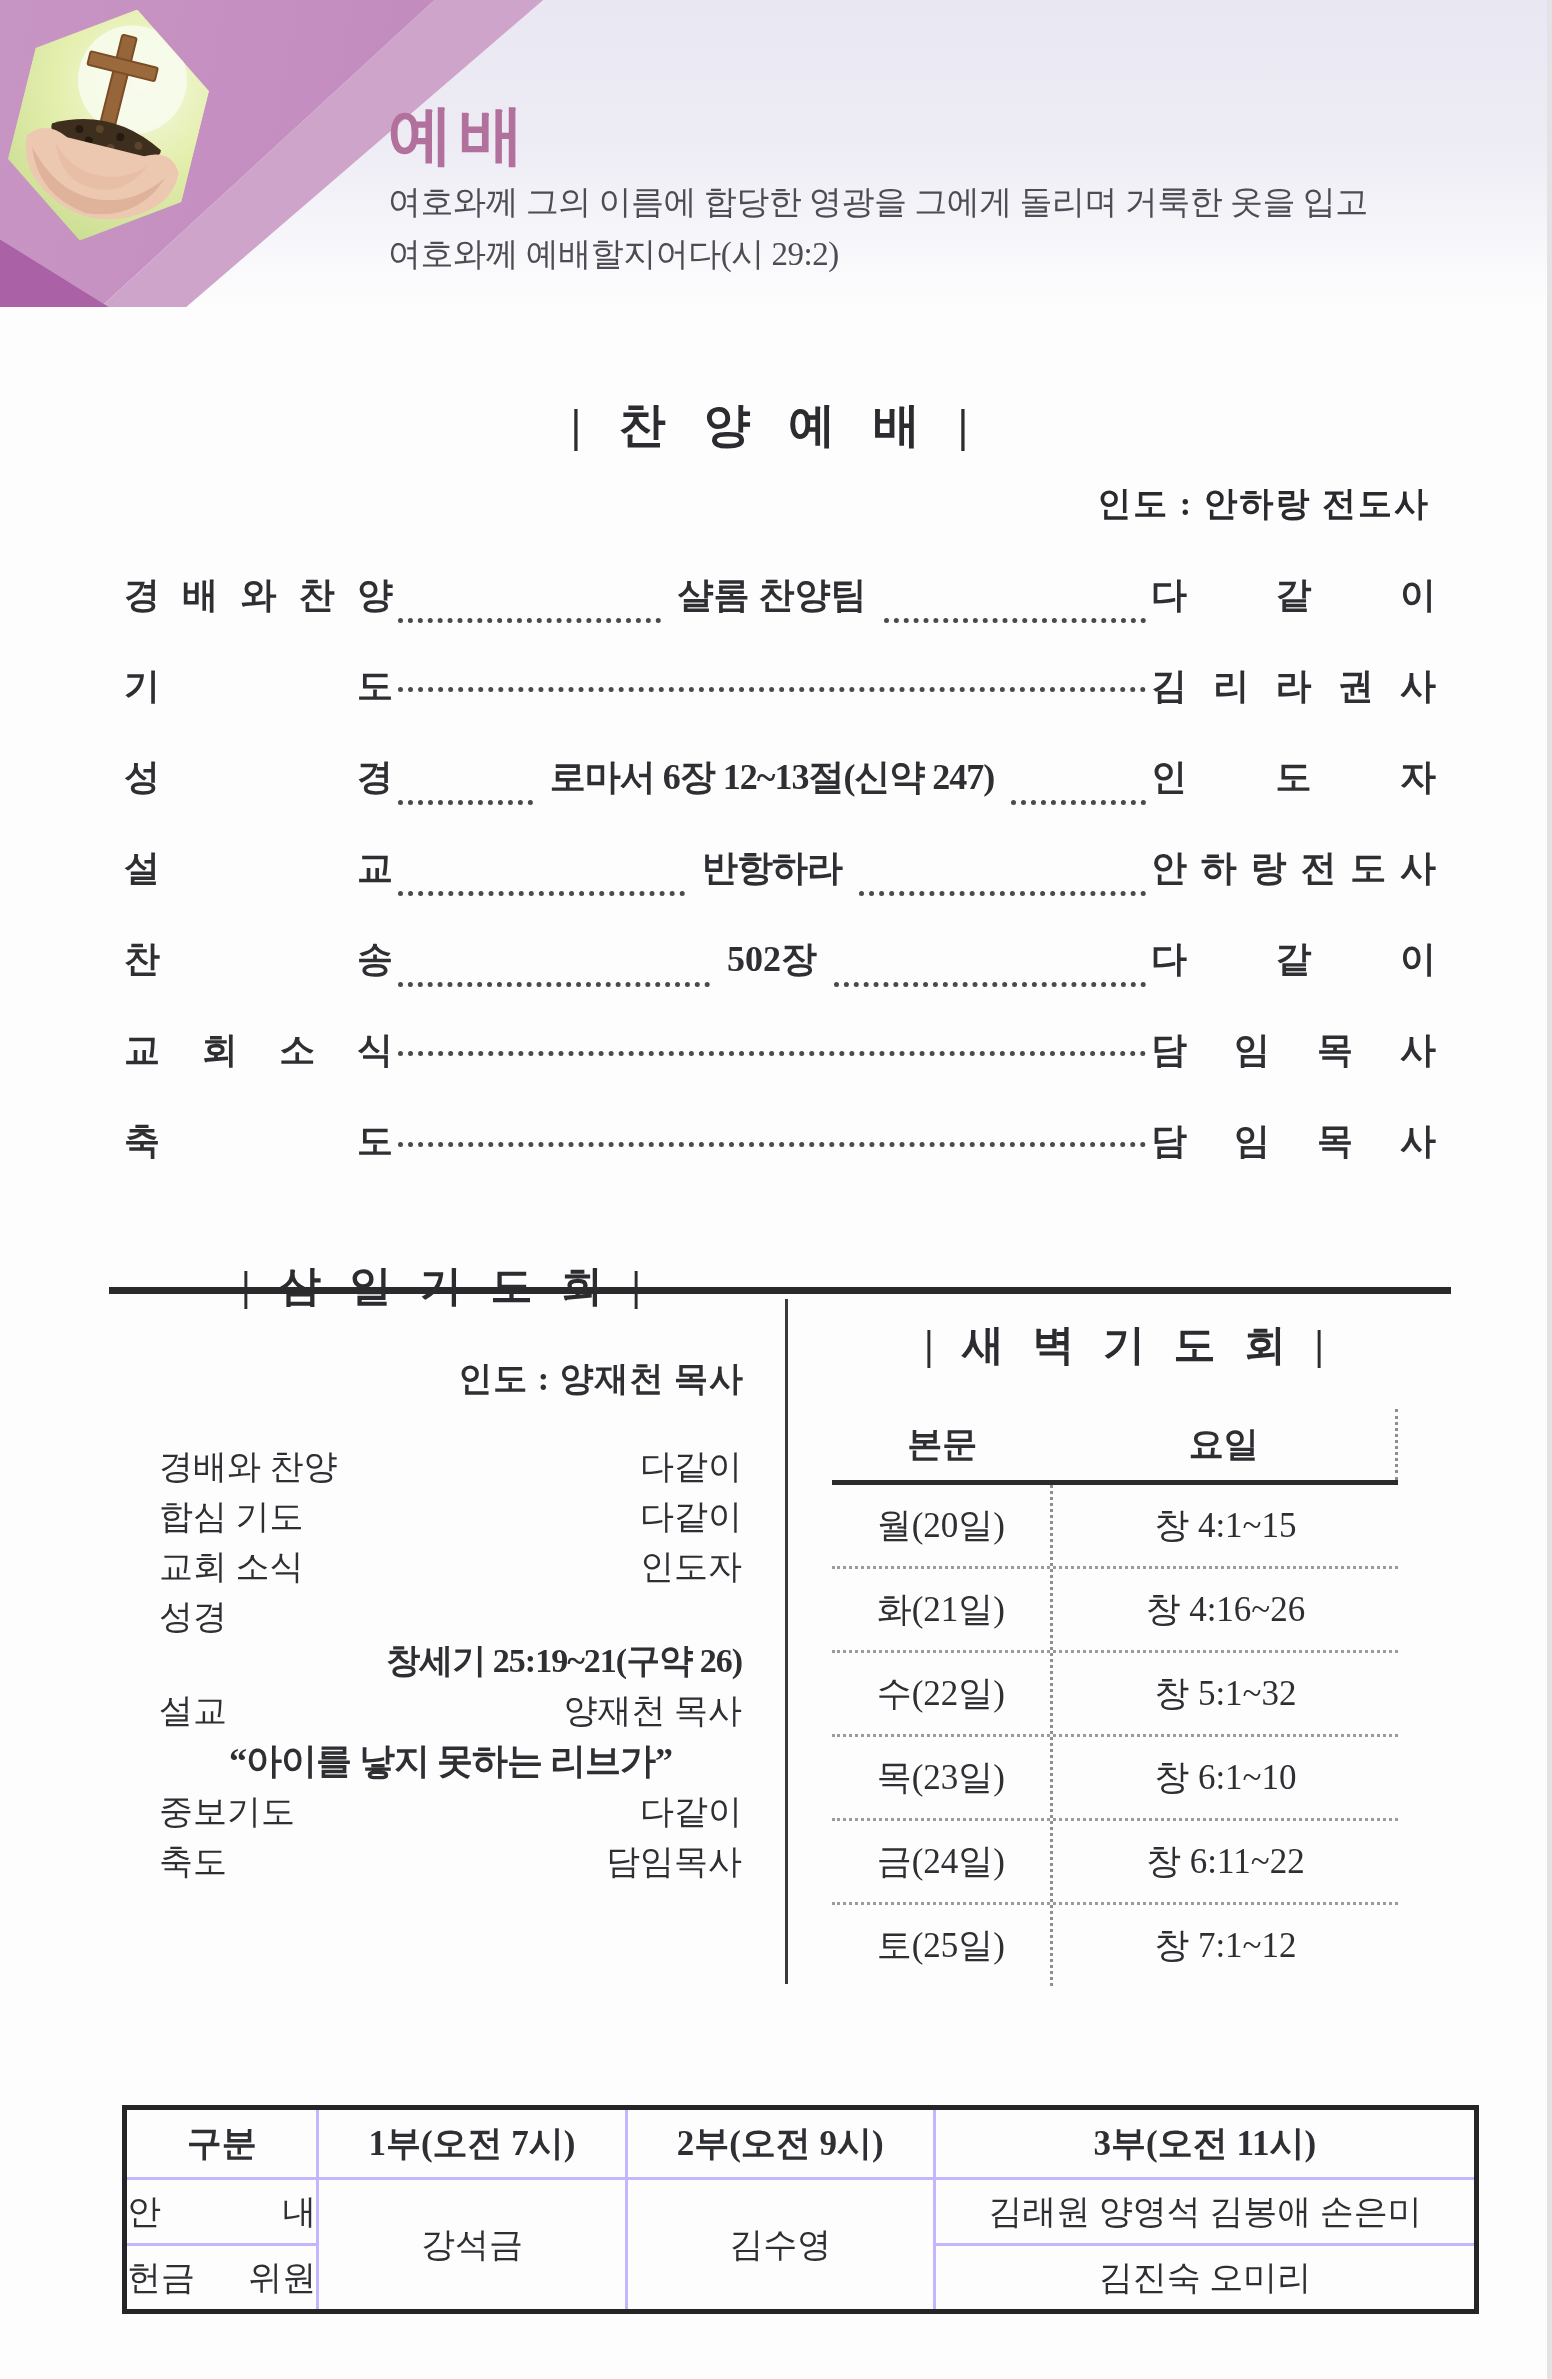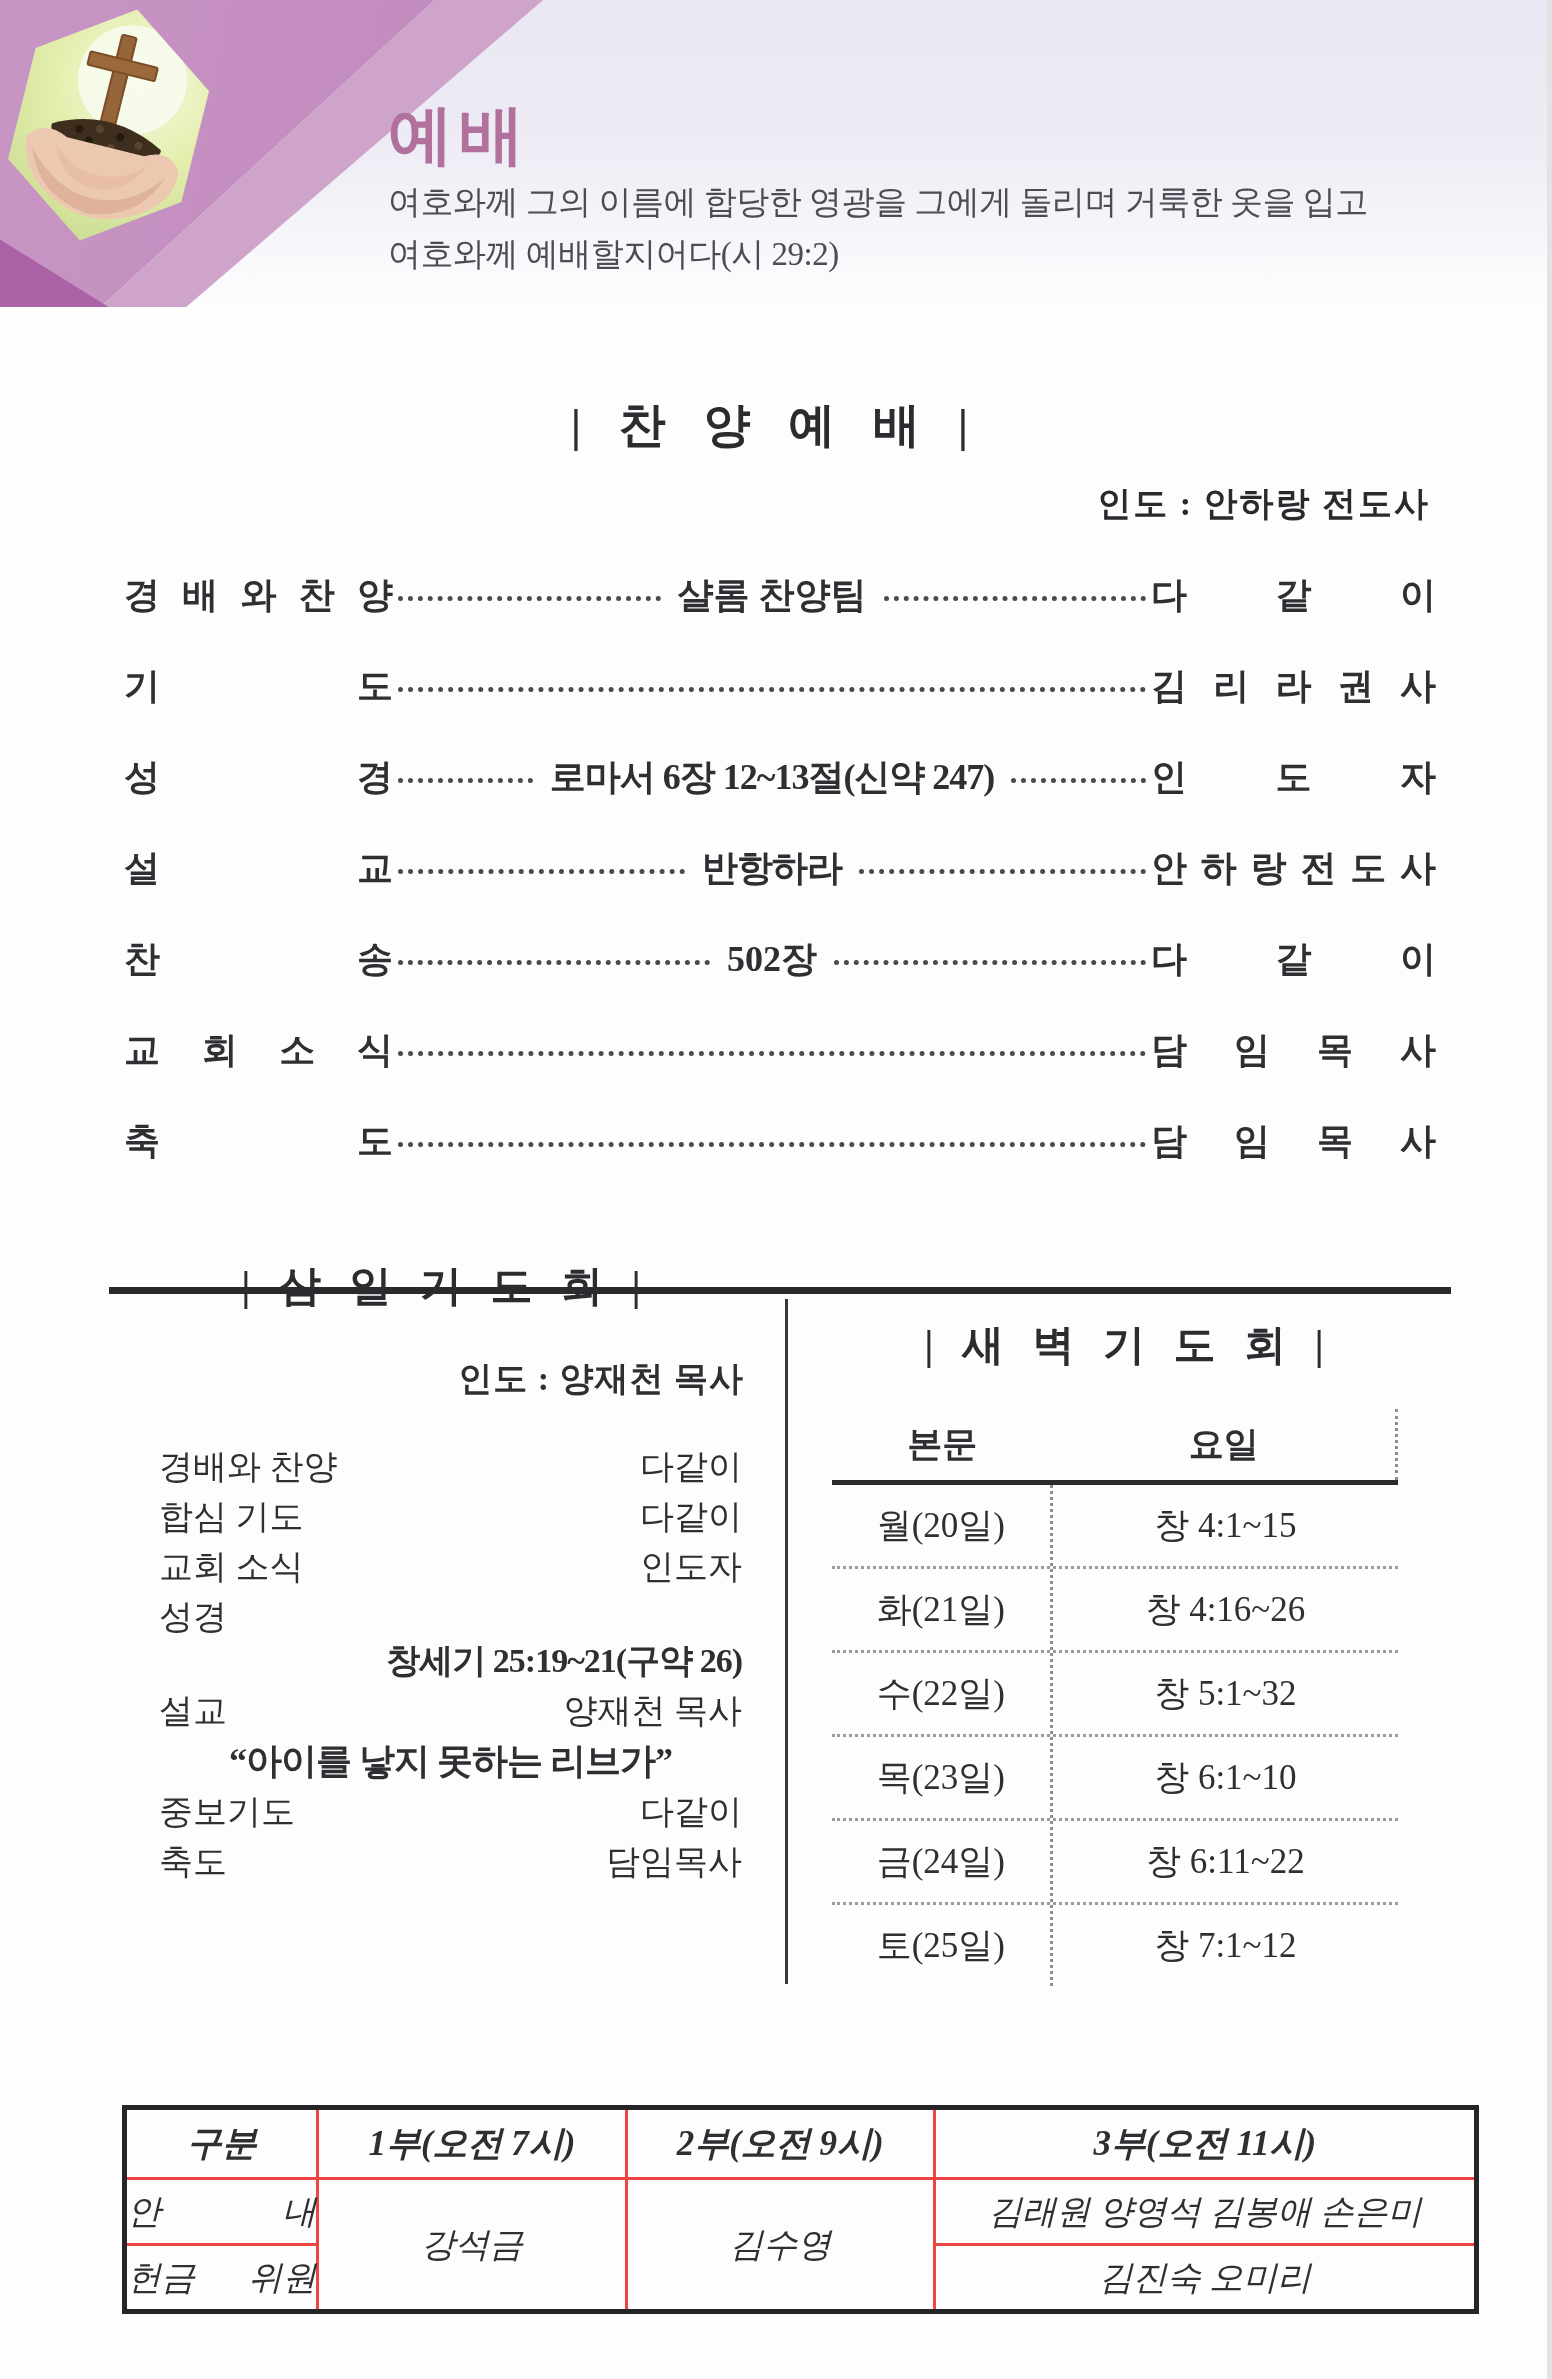--- a/index.html
+++ b/index.html
@@ -27,21 +27,21 @@
   .header-quote{position:absolute;left:388px;top:176px;margin:0;width:1109px;
     font-size:33px;line-height:1.58;color:#4c4c55;letter-spacing:-0.5px;}
   
   .praise-title{position:absolute;left:0;top:394px;width:100%;margin:0;text-align:center;
     font-size:47px;font-weight:700;letter-spacing:13px;color:#2b2b30;}
   .praise-leader{position:absolute;top:481px;right:122px;
     font-size:34px;font-weight:700;letter-spacing:2px;color:#29292e;}
   .order-list{position:absolute;left:124px;top:550px;width:1312px;}
   .order-row{display:flex;align-items:center;height:91px;font-size:36px;}
   .o-left{width:269px;text-align:justify;text-align-last:justify;font-weight:600;flex:none;}
-  .o-mid{flex:1 1 auto;display:flex;align-items:center;min-width:0;}
+  .o-mid{flex:1 1 auto;display:flex;align-items:flex-end;min-width:0;}
   .dots{flex:1 1 auto;height:0;border-bottom:5px dotted #4a4a4a;margin:0 5px;transform:translateY(3px);}
   .o-center{white-space:nowrap;padding:0 12px;font-weight:600;letter-spacing:0;}
   .o-center.b{font-weight:800;letter-spacing:-1px;}
   .o-right{width:285px;text-align:justify;text-align-last:justify;font-weight:600;flex:none;}
   
   .thick-rule{position:absolute;left:109px;top:1287px;width:1342px;height:7px;background:#2a2a2c;}
   .v-divider{position:absolute;left:785px;top:1299px;width:3px;height:685px;background:#3a3a3c;}
   .col-title{margin:0;text-align:center;font-size:42px;font-weight:700;letter-spacing:9px;color:#2b2b30;}
   .tp-col{position:absolute;left:109px;top:1258px;width:673px;}
   .tp-leader{margin:42px 38px 0 0;text-align:right;font-size:34px;font-weight:700;letter-spacing:1px;}
@@ -57,22 +57,22 @@
   .dp-head{border-bottom:5px solid #2b2b2e;}
   .dp-c1{border-right:3px dotted #8f8f93;}
   .dp-row{border-bottom:3px dotted #9b9b9f;}
   .dp-row:last-child{border-bottom:none;}
   
   .cm-title{position:absolute;left:0;top:2022px;width:100%;margin:0;text-align:center;
     font-family:"Liberation Sans","DejaVu Sans",sans-serif;
     font-size:48px;font-weight:900;letter-spacing:8px;color:#2d2d30;}
   .cm-table{position:absolute;left:122px;top:2105px;width:1357px;border-collapse:collapse;
     border:5px solid #252528;table-layout:fixed;}
-  .cm-table td,.cm-table th{border:3px solid #ef4444;text-align:center;vertical-align:middle;
-    font-size:34px;font-weight:500;padding:0;font-style:italic;}
+  .cm-table td,.cm-table th{border:3px solid #c4b5fd;text-align:center;vertical-align:middle;
+    font-size:34px;font-weight:500;padding:0;}
   .cm-table th{height:67px;font-weight:700;font-size:35px;}
   .cm-table td{height:63px;}
   .cm-just{text-align:justify;text-align-last:justify;padding:0 36px;font-weight:600;}
   .scan-edge{position:absolute;right:0;top:0;width:5px;height:100%;background:#e3e3e5;}
 </style>
 </head>
 <body>
 
 <div class="page">
 

